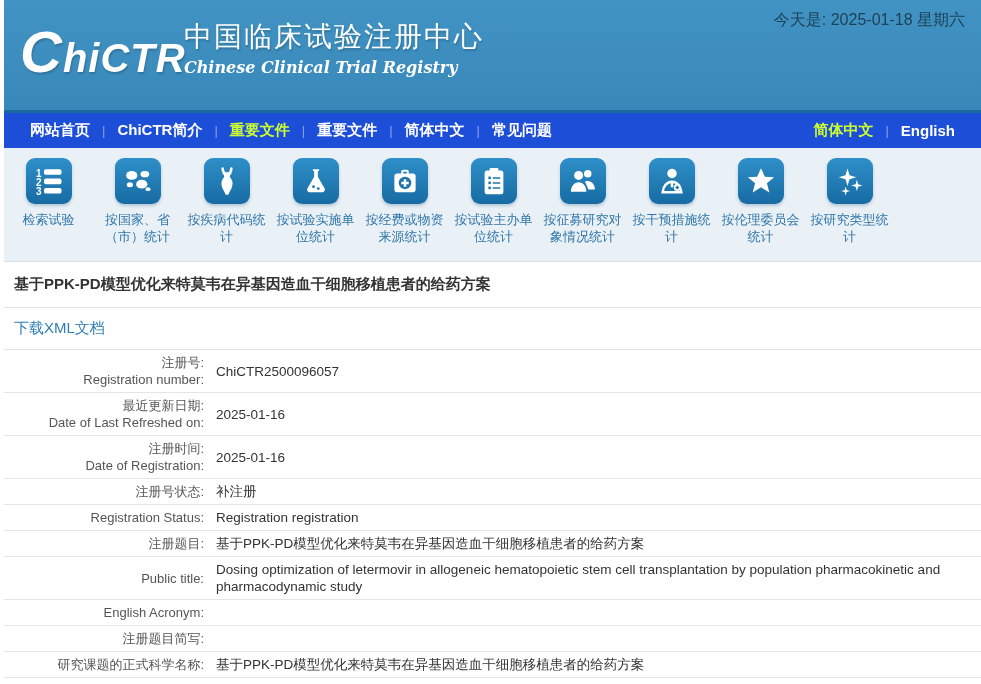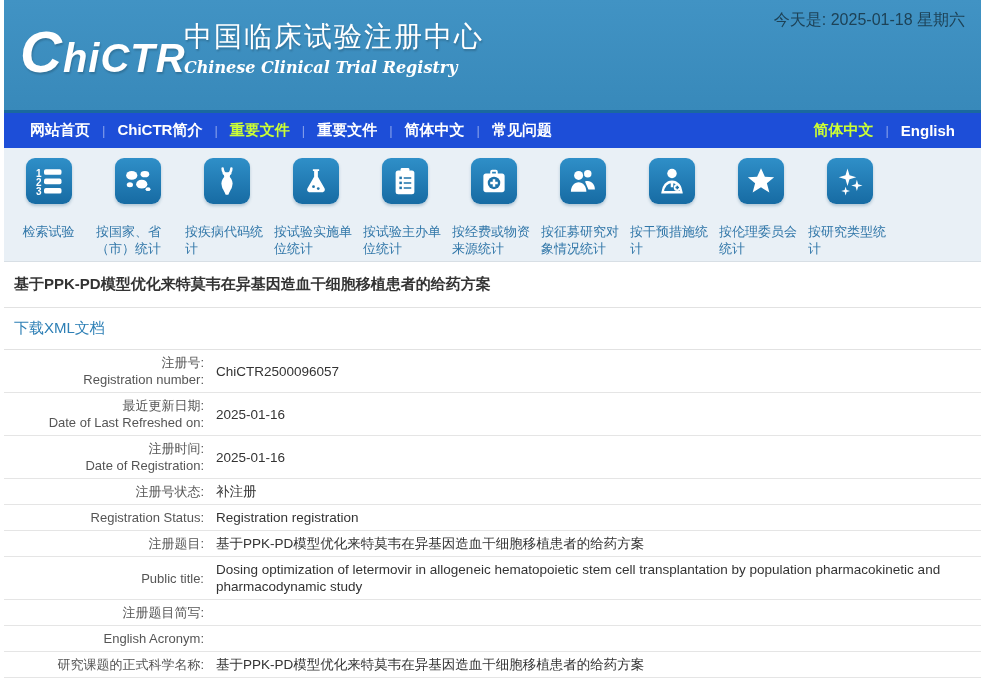--- a/index.html
+++ b/index.html
@@ -37,22 +37,22 @@
   
   .toolbar { height:114px; background:#e9f0f6; border-bottom:1px solid #d8dfe5;
     display:flex; padding-top:10px; }
   .tool { width:89px; display:flex; flex-direction:column; align-items:center;
     cursor:pointer; text-decoration:none; }
   .tile { width:46px; height:46px; border-radius:9px;
     background:linear-gradient(180deg,#2f8fc8 0%,#176ba3 100%);
     box-shadow:0 2px 3px rgba(20,80,120,.25);
     display:flex; align-items:center; justify-content:center; }
   .tile svg { width:30px; height:30px; fill:#fff; }
-  .tool-label { margin-top:19px; font-size:13px; line-height:17px; color:#3076a8;
-    text-align:left; padding:0 3px; }
+  .tool-label { margin-top:7px; font-size:13px; line-height:17px; color:#3076a8;
+    text-align:center; padding:0 3px; }
 
   
   .trial-title { background:#fff; padding:13px 10px; font-size:15px;
     font-weight:bold; color:#333; border-bottom:1px solid #e2e2e2; }
   .xml-link-row { padding:11px 10px; border-bottom:1px solid #e2e2e2; }
   .xml-link { font-size:15px; color:#2d7fb5; text-decoration:none; cursor:pointer; }
 
   .detail-table { width:100%; }
   .row { display:flex; align-items:center; border-bottom:1px solid #e5e5e5;
     padding:4px 0; }
@@ -142,49 +142,49 @@
             <circle cx="10" cy="16.5" r="1.1" fill="#1f74ab"></circle>
             <circle cx="13.8" cy="18" r="1.1" fill="#1f74ab"></circle>
           </svg>
       </span>
       <span class="tool-label">按试验实施单位统计</span>
     </a>
 
     <a class="tool">
       <span class="tile">
         <svg viewBox="0 0 24 24">
+            <path d="M9 6V4.5C9 3.7 9.7 3 10.5 3h3c.8 0 1.5.7 1.5 1.5V6h3.5c1.1 0 2 .9 2 2v11c0 1.1-.9 2-2 2h-13c-1.1 0-2-.9-2-2V8c0-1.1.9-2 2-2H9zm1.5-1.5V6h3V4.5h-3z"></path>
+            <circle cx="12" cy="13.5" r="5" fill="#1f74ab"></circle>
+            <path d="M11 10.5h2v2h2v2h-2v2h-2v-2H9v-2h2z" fill="#fff"></path>
+          </svg>
+      </span>
+      <span class="tool-label">按经费或物资来源统计</span>
+    </a>
+
+    <a class="tool">
+      <span class="tile">
+        <svg viewBox="0 0 24 24">
             <rect x="4.5" y="3.5" width="15" height="19" rx="2"></rect>
             <rect x="8.5" y="1.5" width="7" height="4" rx="1"></rect>
             <g fill="#1f74ab">
               <rect x="7.5" y="8.5" width="2" height="2"></rect>
               <rect x="11" y="9" width="6" height="1.2"></rect>
               <rect x="7.5" y="12.5" width="2" height="2"></rect>
               <rect x="11" y="13" width="6" height="1.2"></rect>
               <rect x="7.5" y="16.5" width="2" height="2"></rect>
               <rect x="11" y="17" width="6" height="1.2"></rect>
             </g>
           </svg>
       </span>
       <span class="tool-label">按试验主办单位统计</span>
     </a>
 
     <a class="tool">
       <span class="tile">
         <svg viewBox="0 0 24 24">
-            <path d="M9 6V4.5C9 3.7 9.7 3 10.5 3h3c.8 0 1.5.7 1.5 1.5V6h3.5c1.1 0 2 .9 2 2v11c0 1.1-.9 2-2 2h-13c-1.1 0-2-.9-2-2V8c0-1.1.9-2 2-2H9zm1.5-1.5V6h3V4.5h-3z"></path>
-            <circle cx="12" cy="13.5" r="5" fill="#1f74ab"></circle>
-            <path d="M11 10.5h2v2h2v2h-2v2h-2v-2H9v-2h2z" fill="#fff"></path>
-          </svg>
-      </span>
-      <span class="tool-label">按经费或物资来源统计</span>
-    </a>
-
-    <a class="tool">
-      <span class="tile">
-        <svg viewBox="0 0 24 24">
             <circle cx="15.8" cy="6.2" r="3"></circle>
             <path d="M13.6 12.4c.7-.3 1.4-.4 2.2-.4 3.2 0 5.7 2.9 5.7 6.8h-5.2z"></path>
             <circle cx="8.5" cy="7.5" r="3.6"></circle>
             <path d="M2.3 20.5c0-4.3 2.7-7.5 6.2-7.5s6.2 3.2 6.2 7.5z"></path>
           </svg>
       </span>
       <span class="tool-label">按征募研究对象情况统计</span>
     </a>
 
 
@@ -278,33 +278,33 @@
 
     <div class="row">
       <div class="row-label">
         <span>Public title:</span>
       </div>
       <div class="row-value">Dosing optimization of letermovir in allogeneic hematopoietic stem cell transplantation by population pharmacokinetic and pharmacodynamic study</div>
     </div>
 
     <div class="row">
       <div class="row-label">
+        <span>English Acronym:</span>
+      </div>
+      <div class="row-value"></div>
+    </div>
+
+    <div class="row">
+      <div class="row-label">
         <span>注册题目简写:</span>
       </div>
       <div class="row-value"></div>
     </div>
 
     <div class="row">
       <div class="row-label">
-        <span>English Acronym:</span>
-      </div>
-      <div class="row-value"></div>
-    </div>
-
-    <div class="row">
-      <div class="row-label">
         <span>研究课题的正式科学名称:</span>
       </div>
       <div class="row-value">基于PPK-PD模型优化来特莫韦在异基因造血干细胞移植患者的给药方案</div>
     </div>
 
   </div>
 </div>
 
 </body></html>

